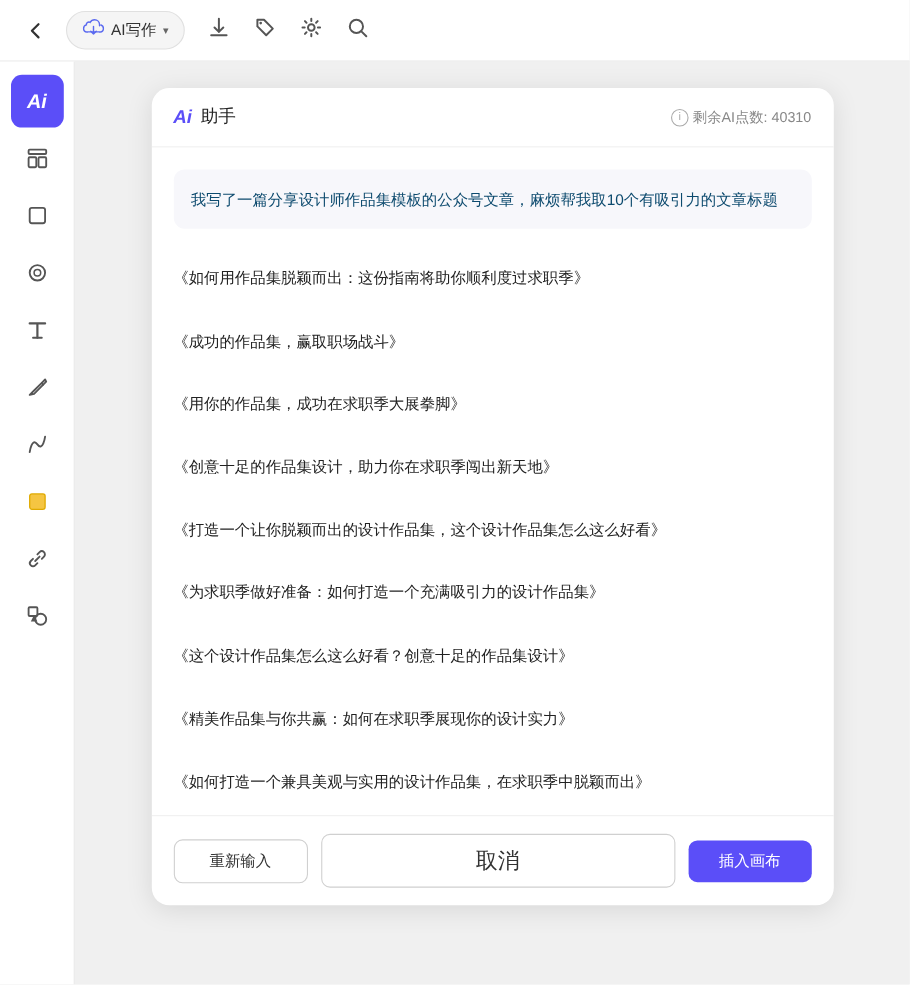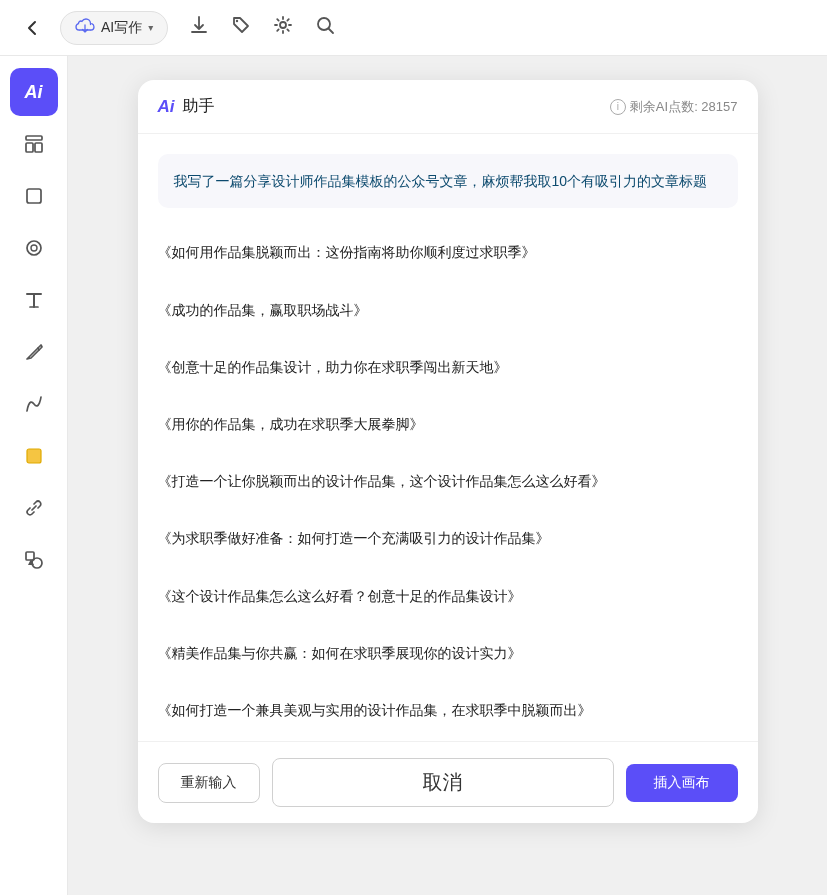--- a/index.html
+++ b/index.html
@@ -195,21 +195,21 @@
       justify-content: space-between;
       padding: 16px 20px;
       border-top: 1px solid #f0f0f0;
       gap: 12px;
     }
 
     .btn-reinput {
       background: #ffffff;
       border: 1px solid #d0d0d0;
       border-radius: 8px;
-      padding: 10px 22px;
+      padding: 10px 32px;
       font-size: 14px;
       color: #333;
       cursor: pointer;
       text-align: center;
     }
     .btn-cancel {
       background: #ffffff;
       border: 1px solid #d0d0d0;
       border-radius: 8px;
       padding: 10px 22px;
@@ -357,35 +357,35 @@
 
     <div class="ai-panel">
 
       <div class="ai-panel-header">
         <div class="ai-panel-title">
           <span class="ai-title-icon">Ai</span>
           <span>助手</span>
         </div>
         <div class="ai-points">
           <span class="info-icon">i</span>
-          <span>剩余AI点数: 28157</span>
+          <span>剩余AI点数: 40310</span>
         </div>
       </div>
 
       <div class="ai-panel-content">
 
         <div class="ai-prompt-box">
           <p class="ai-prompt-text">我写了一篇分享设计师作品集模板的公众号文章，麻烦帮我取10个有吸引力的文章标题</p>
         </div>
 
         <div class="ai-results" id="results-container">
         <p>《如何用作品集脱颖而出：这份指南将助你顺利度过求职季》</p>
             <p>《成功的作品集，赢取职场战斗》</p>
+            <p>《用你的作品集，成功在求职季大展拳脚》</p>
             <p>《创意十足的作品集设计，助力你在求职季闯出新天地》</p>
-            <p>《用你的作品集，成功在求职季大展拳脚》</p>
             <p>《打造一个让你脱颖而出的设计作品集，这个设计作品集怎么这么好看》</p>
             <p>《为求职季做好准备：如何打造一个充满吸引力的设计作品集》</p>
             <p>《这个设计作品集怎么这么好看？创意十足的作品集设计》</p>
             <p>《精美作品集与你共赢：如何在求职季展现你的设计实力》</p>
             <p>《如何打造一个兼具美观与实用的设计作品集，在求职季中脱颖而出》</p>
           </div>
 
       </div>
 
       <div class="ai-panel-footer">

